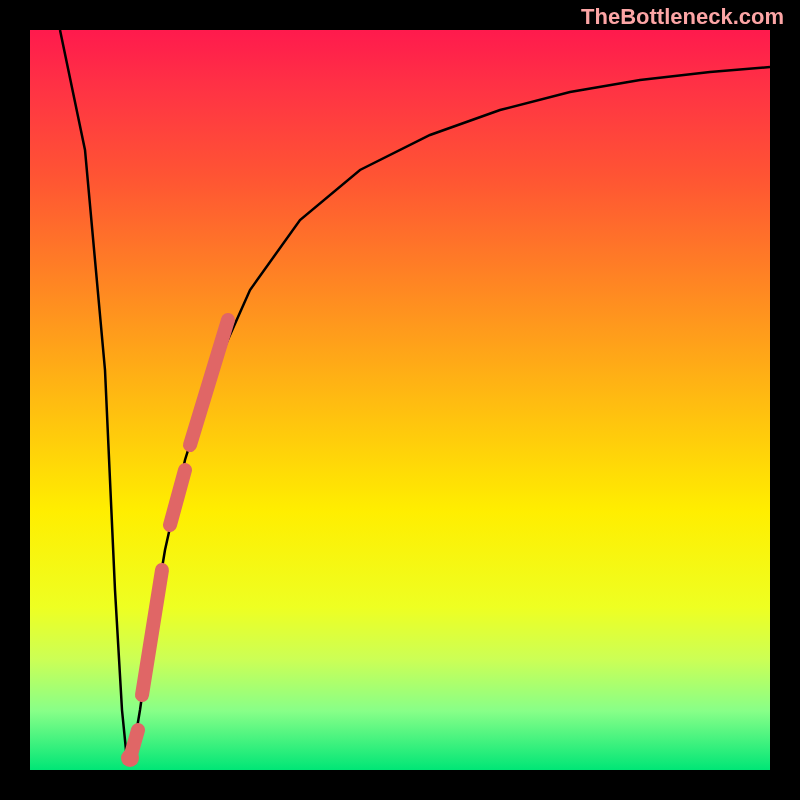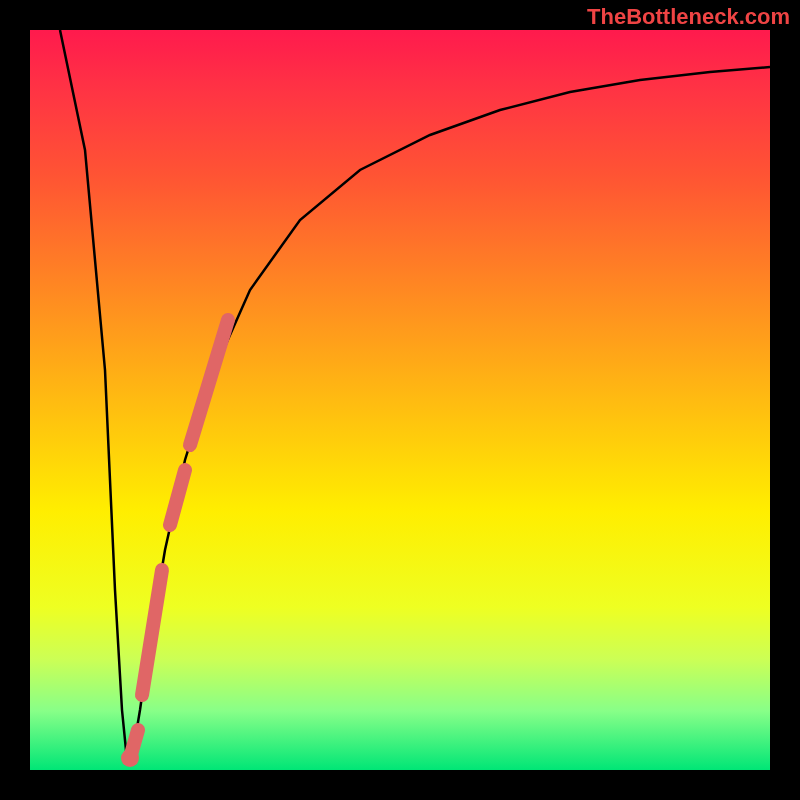--- a/index.html
+++ b/index.html
@@ -7,22 +7,22 @@
     width: 800px;
     height: 800px;
     background: #000;
     position: relative;
     font-family: Arial, sans-serif;
     overflow: hidden;
   }
   .watermark {
     position: absolute;
     top: 4px;
-    right: 10px;
-    color: #ef4444;
+    right: 16px;
+    color: #fca5a5;
     font-size: 22px;
     font-weight: bold;
     z-index: 10;
   }
   .plot-area {
     position: absolute;
     left: 30px;
     top: 30px;
     width: 740px;
     height: 740px;

